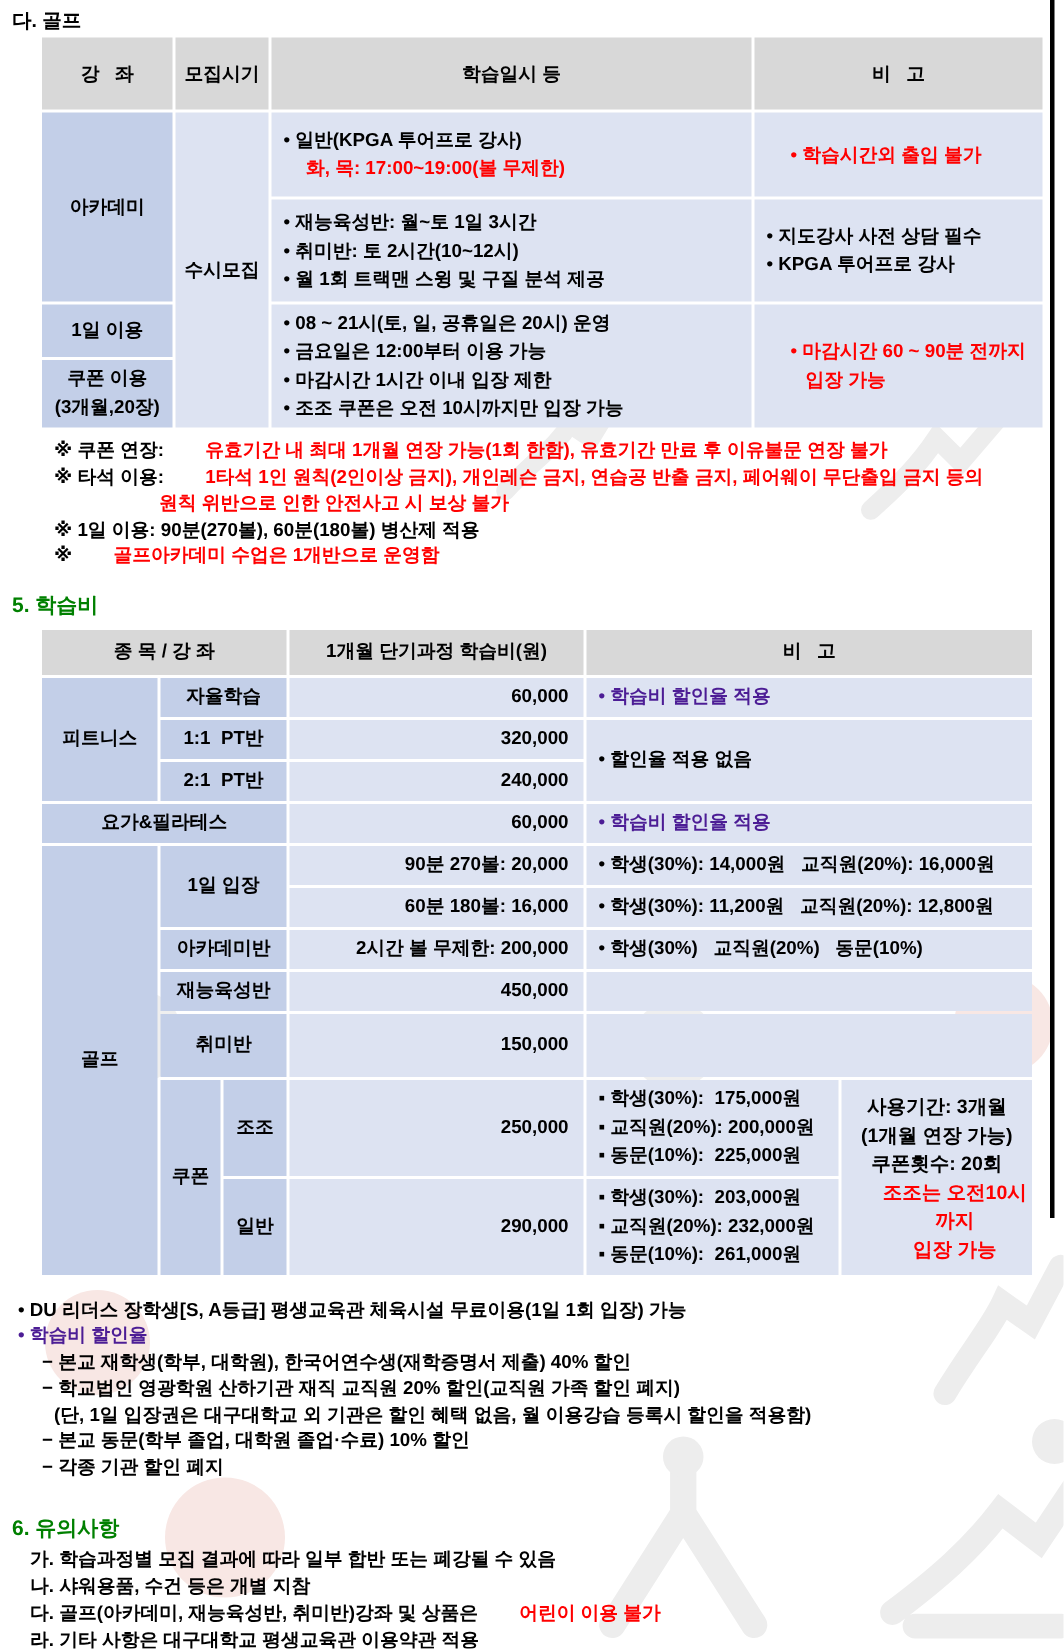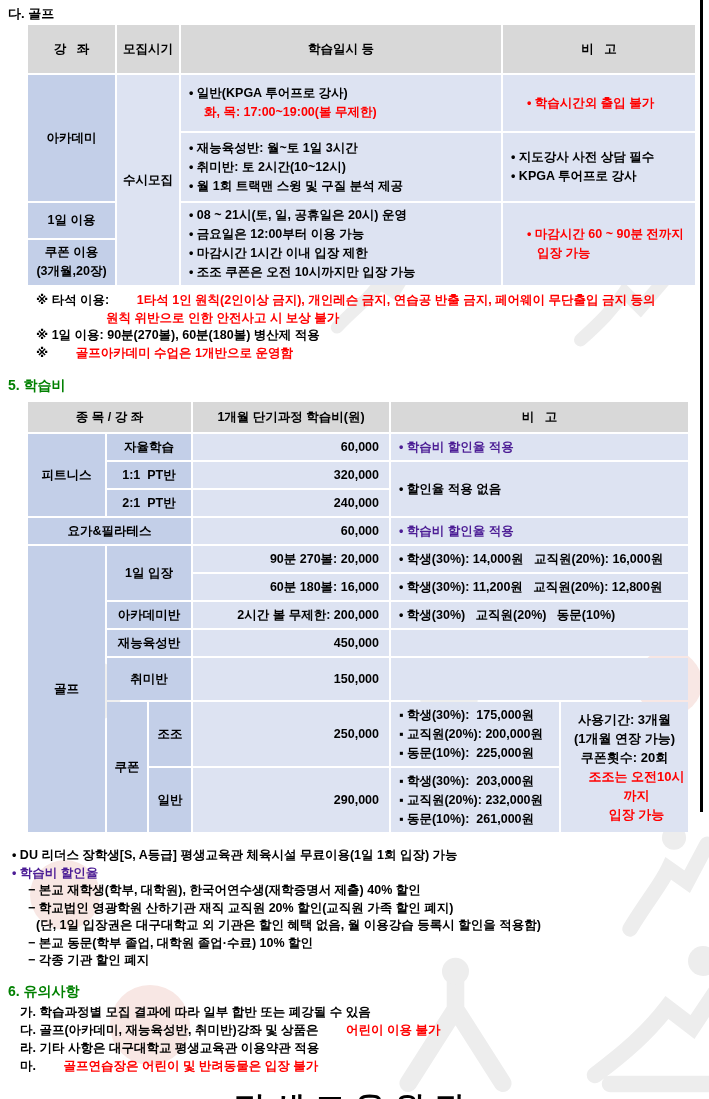--- a/index.html
+++ b/index.html
@@ -133,20 +133,24 @@
         <td class="grp">
           <div>쿠폰 이용</div>
           <div>(3개월,20장)</div>
         </td>
       </tr>
     </tbody>
       </table>
 
     <div class="notes">
       <div>
+        <span>※ 쿠폰 연장:</span>
+        <span class="red">유효기간 내 최대 1개월 연장 가능(1회 한함), 유효기간 만료 후 이유불문 연장 불가</span>
+      </div>
+      <div>
         <span>※ 타석 이용:</span>
         <span class="red">1타석 1인 원칙(2인이상 금지), 개인레슨 금지, 연습공 반출 금지, 페어웨이 무단출입 금지 등의</span>
         <div class="red wrapline">원칙 위반으로 인한 안전사고 시 보상 불가</div>
       </div>
       <div>※ 1일 이용: 90분(270볼), 60분(180볼) 병산제 적용</div>
       <div>
         <span>※</span>
         <span class="red">골프아카데미 수업은 1개반으로 운영함</span>
       </div>
     </div>
@@ -245,24 +249,25 @@
     <div class="fee-notes">
       <div>• DU 리더스 장학생[S, A등급] 평생교육관 체육시설 무료이용(1일 1회 입장) 가능</div>
       <div class="blue">• 학습비 할인율</div>
       <div class="sub">− 본교 재학생(학부, 대학원), 한국어연수생(재학증명서 제출) 40% 할인</div>
       <div class="sub">− 학교법인 영광학원 산하기관 재직 교직원 20% 할인(교직원 가족 할인 폐지)</div>
       <div class="sub2">(단, 1일 입장권은 대구대학교 외 기관은 할인 혜택 없음, 월 이용강습 등록시 할인을 적용함)</div>
       <div class="sub">− 본교 동문(학부 졸업, 대학원 졸업·수료) 10% 할인</div>
       <div class="sub">− 각종 기관 할인 폐지</div>
     </div>
 
-    <div class="sec-title sec-title-green" style="margin-top:13px">6. 유의사항</div>
+    <div class="sec-title sec-title-green" style="margin-top:23px">6. 유의사항</div>
 
     <div class="cautions">
       <div><span>가. 학습과정별 모집 결과에 따라 일부 합반 또는 폐강될 수 있음</span><span class="red"></span></div>
+      <div><span>나. 샤워용품, 수건 등은 개별 지참</span><span class="red"></span></div>
       <div><span>다. 골프(아카데미, 재능육성반, 취미반)강좌 및 상품은 </span><span class="red">어린이 이용 불가</span></div>
       <div><span>라. 기타 사항은 대구대학교 평생교육관 이용약관 적용</span><span class="red"></span></div>
       <div><span>마. </span><span class="red">골프연습장은 어린이 및 반려동물은 입장 불가</span></div>
     </div>
 
     <div class="signature">평생교육원장</div>
 
   </div>
 </div>
 

